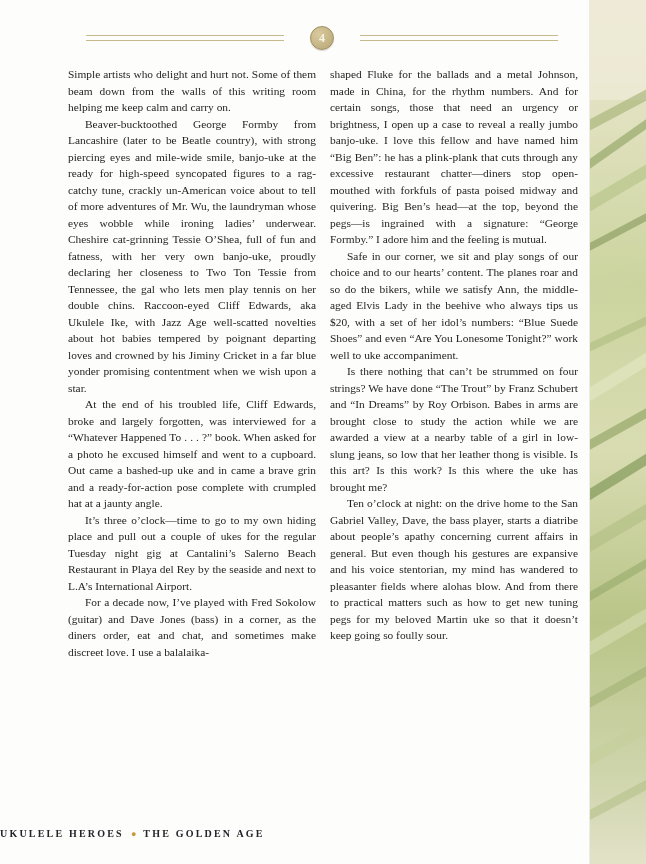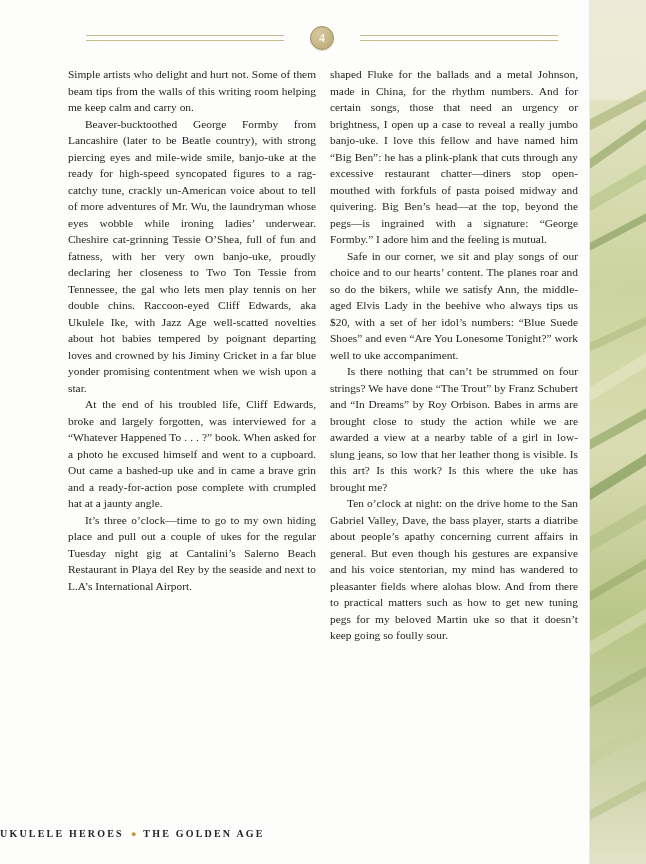--- a/index.html
+++ b/index.html
@@ -63,24 +63,25 @@
 <div class="page">
 
   <div class="ornament">
     <div class="rule"></div>
     <div class="badge">4</div>
     <div class="rule"></div>
   </div>
 
   <div class="content">
     <div class="col">
-      <p class="first">Simple artists who delight and hurt not. Some of them beam tips from the walls of this writing room helping me keep calm and carry on.</p>
+      <p class="first">Simple artists who delight and hurt not. Some of them beam down from the walls of this writing room helping me keep calm and carry on.</p>
       <p>Beaver-bucktoothed George Formby from Lancashire (later to be Beatle country), with strong piercing eyes and mile-wide smile, banjo-uke at the ready for high-speed syncopated figures to a rag-catchy tune, crackly un-American voice about to tell of more adventures of Mr. Wu, the laundryman whose eyes wobble while ironing ladies’ underwear. Cheshire cat-grinning Tessie O’Shea, full of fun and fatness, with her very own banjo-uke, proudly declaring her closeness to Two Ton Tessie from Tennessee, the gal who lets men play tennis on her double chins. Raccoon-eyed Cliff Edwards, aka Ukulele Ike, with Jazz Age well-scatted novelties about hot babies tempered by poignant departing loves and crowned by his Jiminy Cricket in a far blue yonder promising contentment when we wish upon a star.</p>
       <p>At the end of his troubled life, Cliff Edwards, broke and largely forgotten, was interviewed for a “Whatever Happened To . . . ?” book. When asked for a photo he excused himself and went to a cupboard. Out came a bashed-up uke and in came a brave grin and a ready-for-action pose complete with crumpled hat at a jaunty angle.</p>
       <p>It’s three o’clock—time to go to my own hiding place and pull out a couple of ukes for the regular Tuesday night gig at Cantalini’s Salerno Beach Restaurant in Playa del Rey by the seaside and next to L.A’s International Airport.</p>
+      <p>For a decade now, I’ve played with Fred Sokolow (guitar) and Dave Jones (bass) in a corner, as the diners order, eat and chat, and sometimes make discreet love. I use a balalaika-</p>
     </div>
     <div class="col">
       <p class="first">shaped Fluke for the ballads and a metal Johnson, made in China, for the rhythm numbers. And for certain songs, those that need an urgency or brightness, I open up a case to reveal a really jumbo banjo-uke. I love this fellow and have named him “Big Ben”: he has a plink-plank that cuts through any excessive restaurant chatter—diners stop open-mouthed with forkfuls of pasta poised midway and quivering. Big Ben’s head—at the top, beyond the pegs—is ingrained with a signature: “George Formby.” I adore him and the feeling is mutual.</p>
       <p>Safe in our corner, we sit and play songs of our choice and to our hearts’ content. The planes roar and so do the bikers, while we satisfy Ann, the middle-aged Elvis Lady in the beehive who always tips us $20, with a set of her idol’s numbers: “Blue Suede Shoes” and even “Are You Lonesome Tonight?” work well to uke accompaniment.</p>
       <p>Is there nothing that can’t be strummed on four strings? We have done “The Trout” by Franz Schubert and “In Dreams” by Roy Orbison. Babes in arms are brought close to study the action while we are awarded a view at a nearby table of a girl in low-slung jeans, so low that her leather thong is visible. Is this art? Is this work? Is this where the uke has brought me?</p>
       <p>Ten o’clock at night: on the drive home to the San Gabriel Valley, Dave, the bass player, starts a diatribe about people’s apathy concerning current affairs in general. But even though his gestures are expansive and his voice stentorian, my mind has wandered to pleasanter fields where alohas blow. And from there to practical matters such as how to get new tuning pegs for my beloved Martin uke so that it doesn’t keep going so foully sour.</p>
     </div>
   </div>
 
   <div class="footer">

